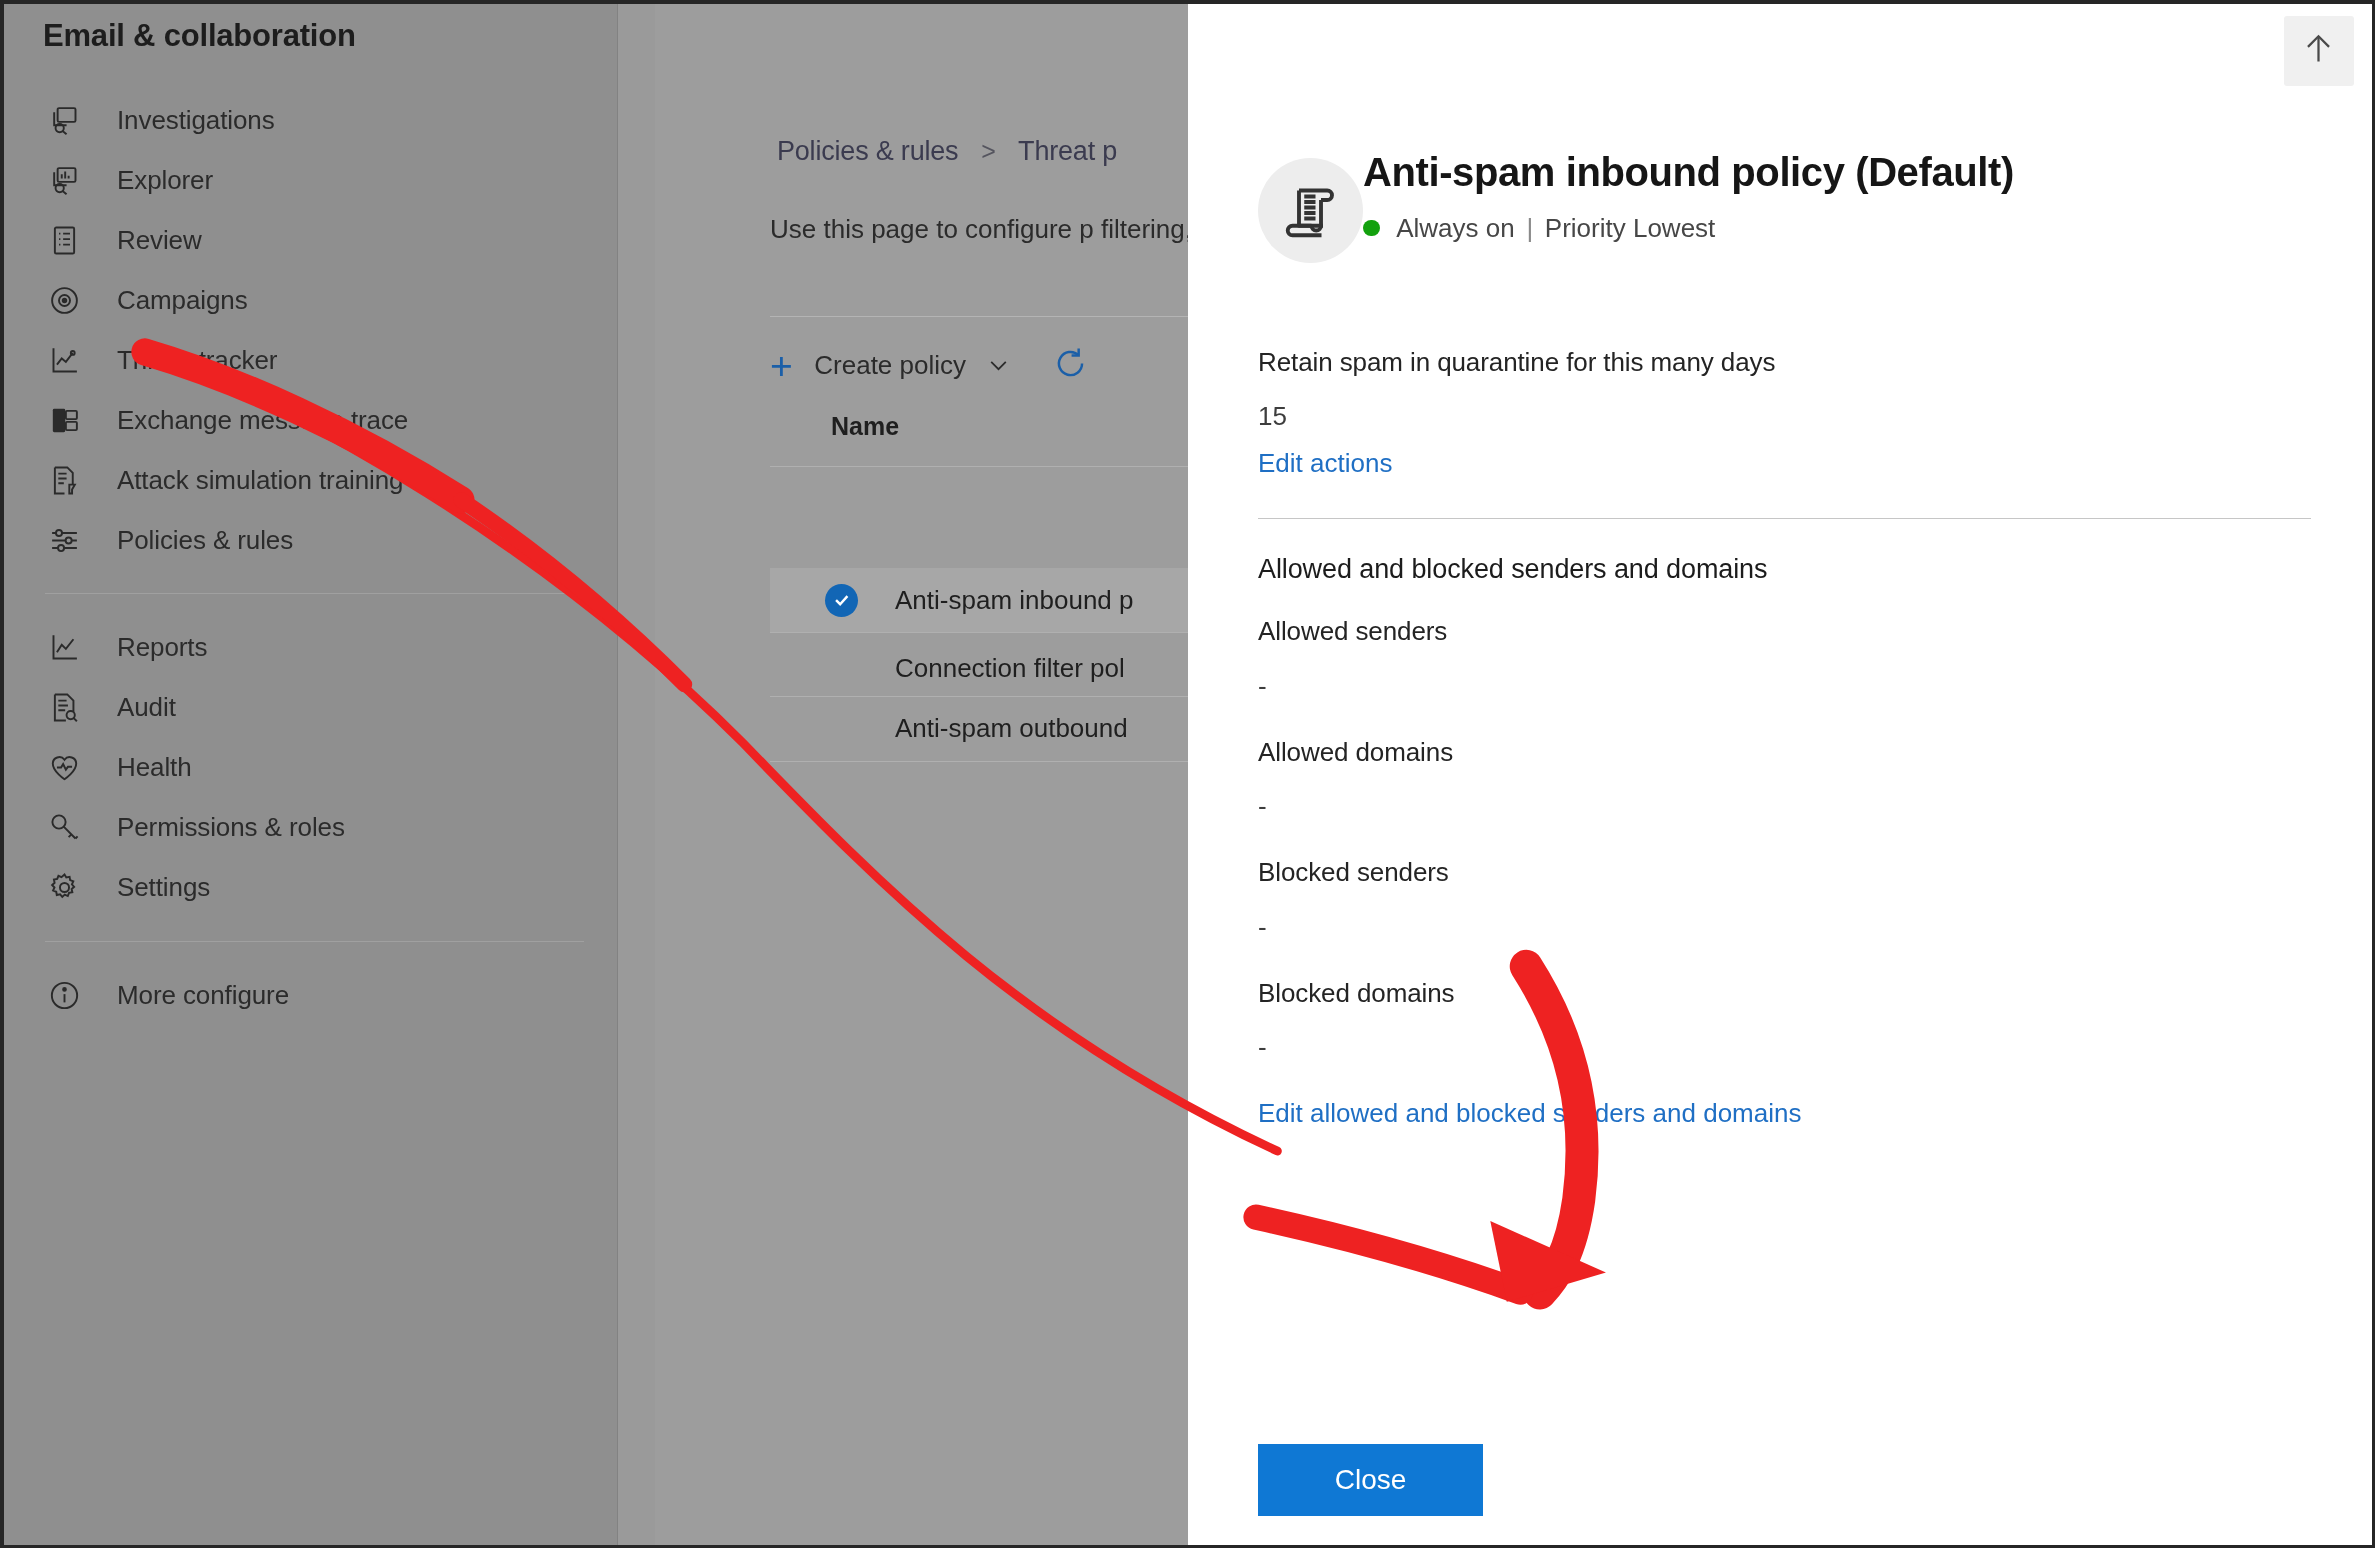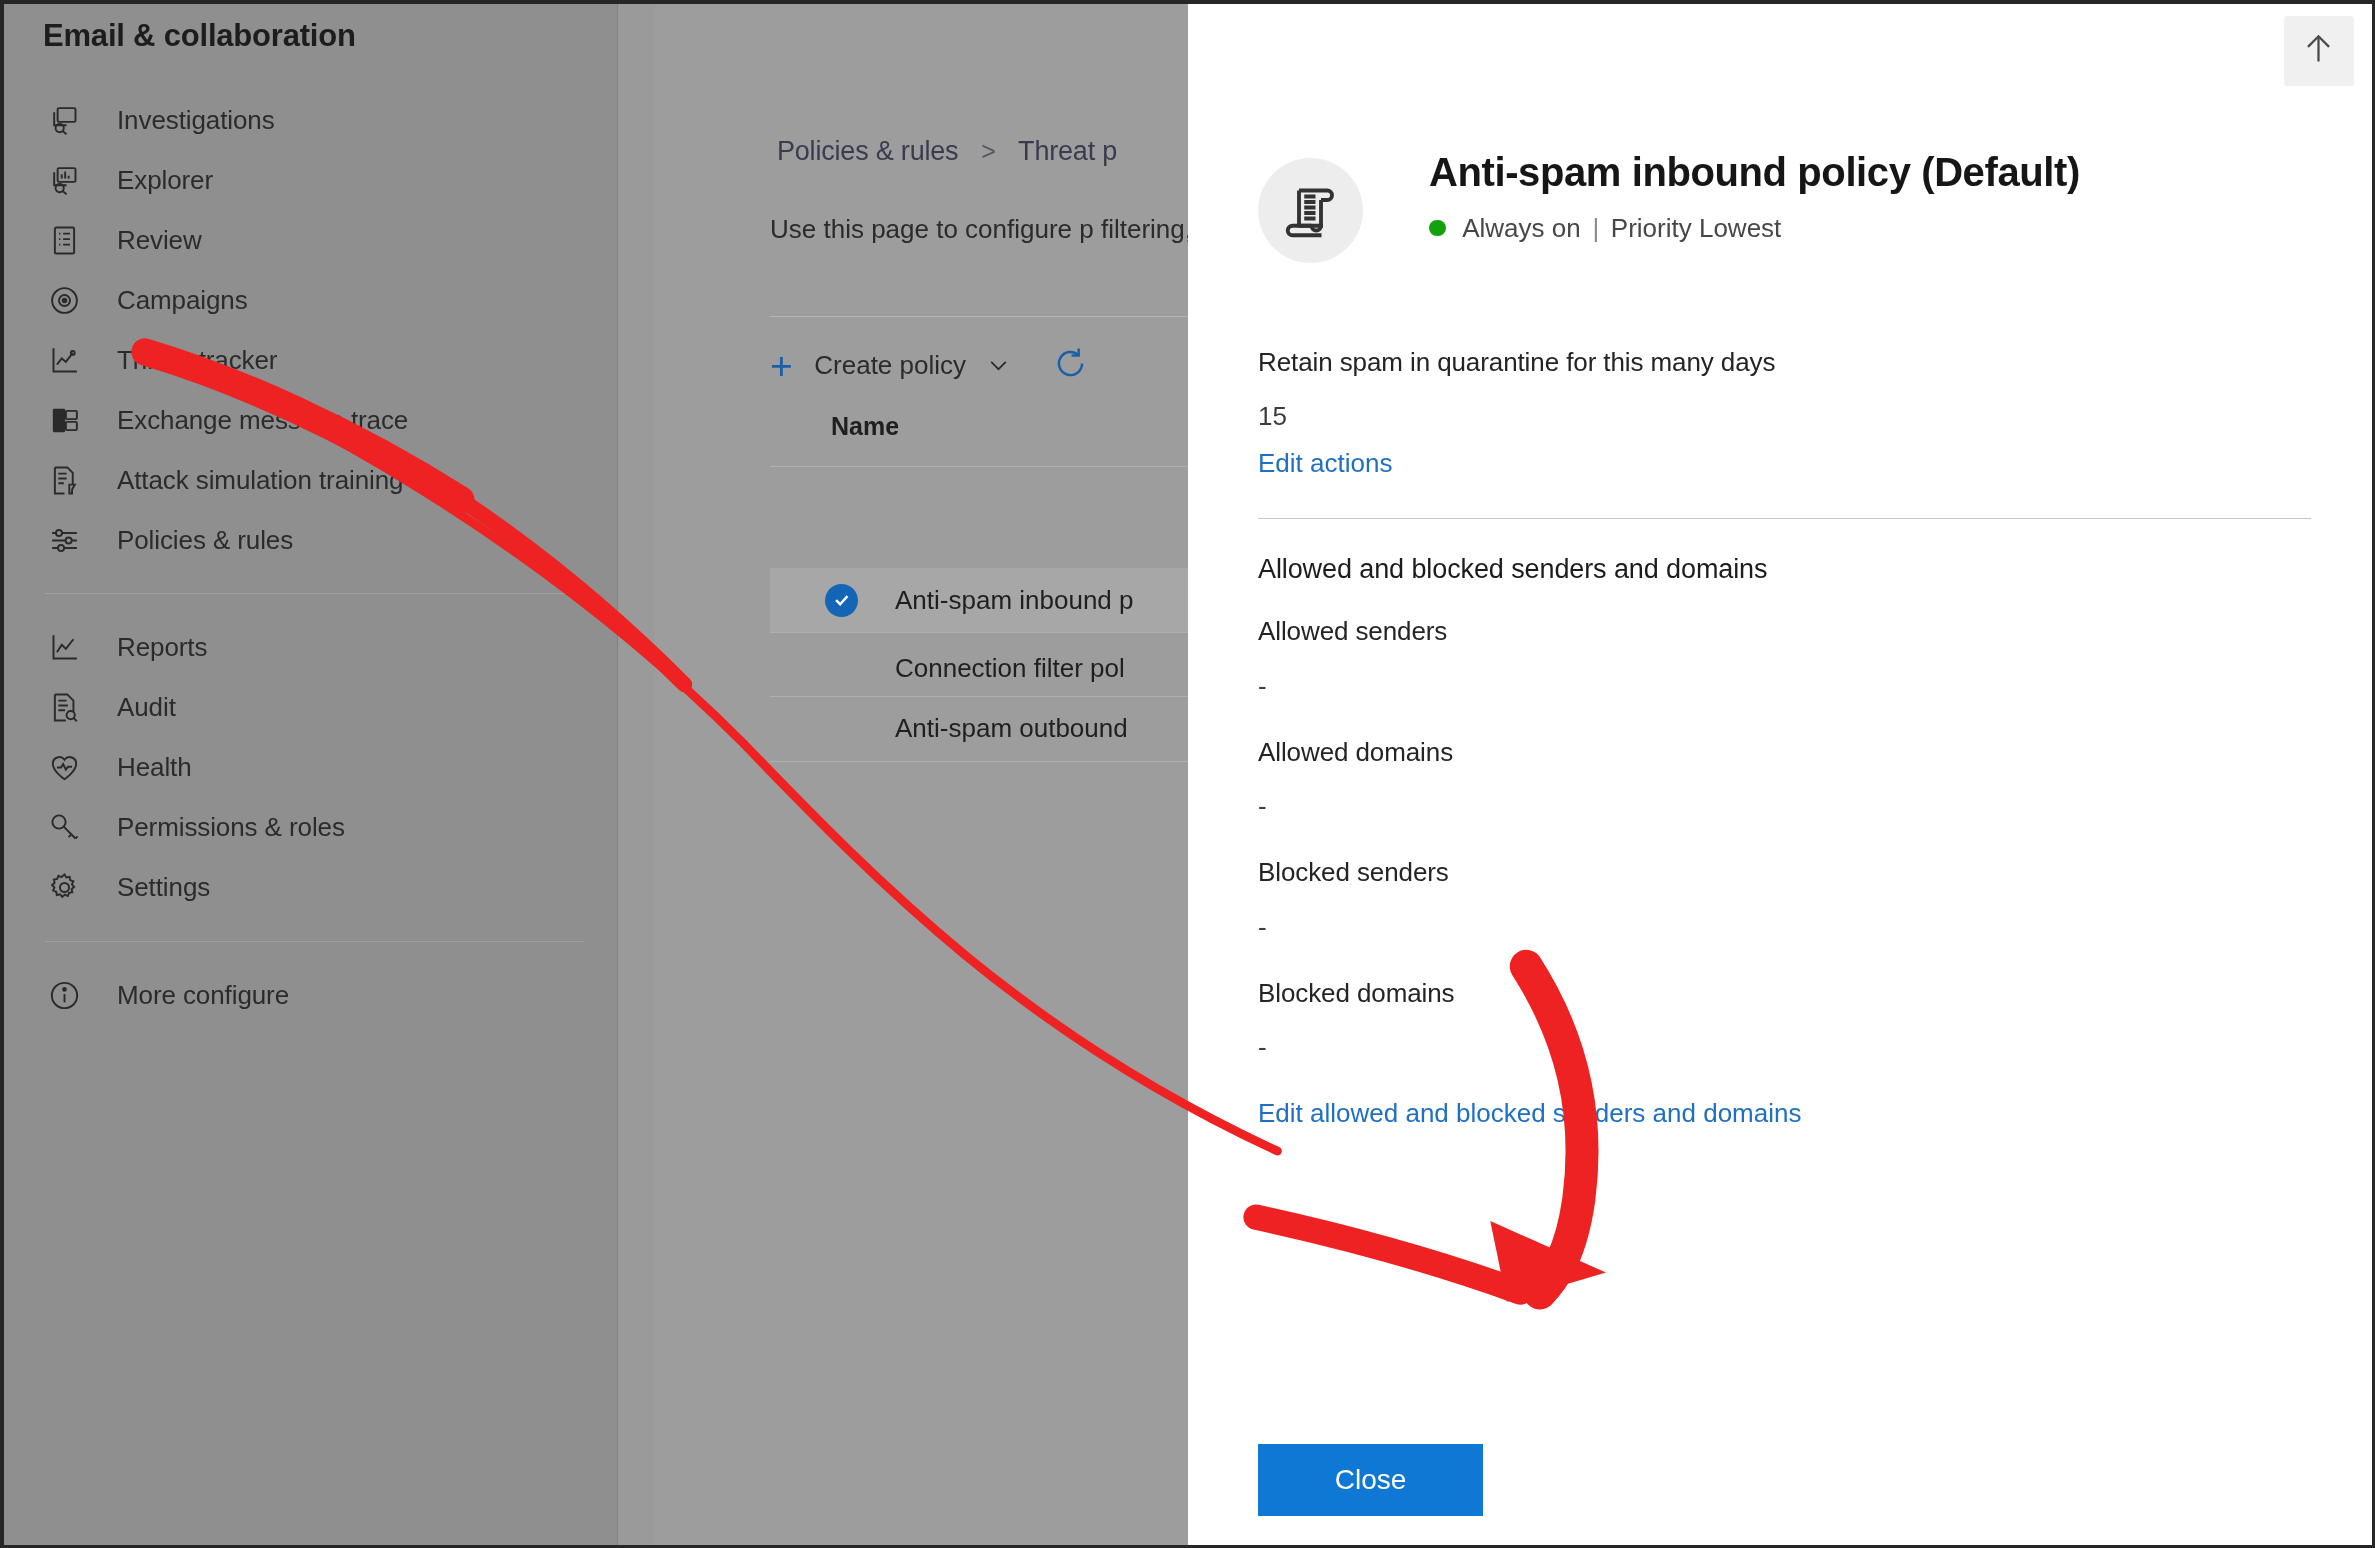--- a/index.html
+++ b/index.html
@@ -241,21 +241,21 @@
     width: 105px; height: 105px;
     border-radius: 50%;
     background: #ededed;
     display: flex;
     align-items: center;
     justify-content: center;
     flex: 0 0 105px;
     color: #333333;
     margin-top: 7.8px;
   }
-  .header-text { margin-left: 66px; }
+  .header-text { }
   .flyout-title {
     font-size: 40px;
     font-weight: 700;
     color: #161616;
     letter-spacing: -0.4px;
     white-space: nowrap;
   }
   .flyout-sub {
     margin-top: 17.6px;
     display: flex;

